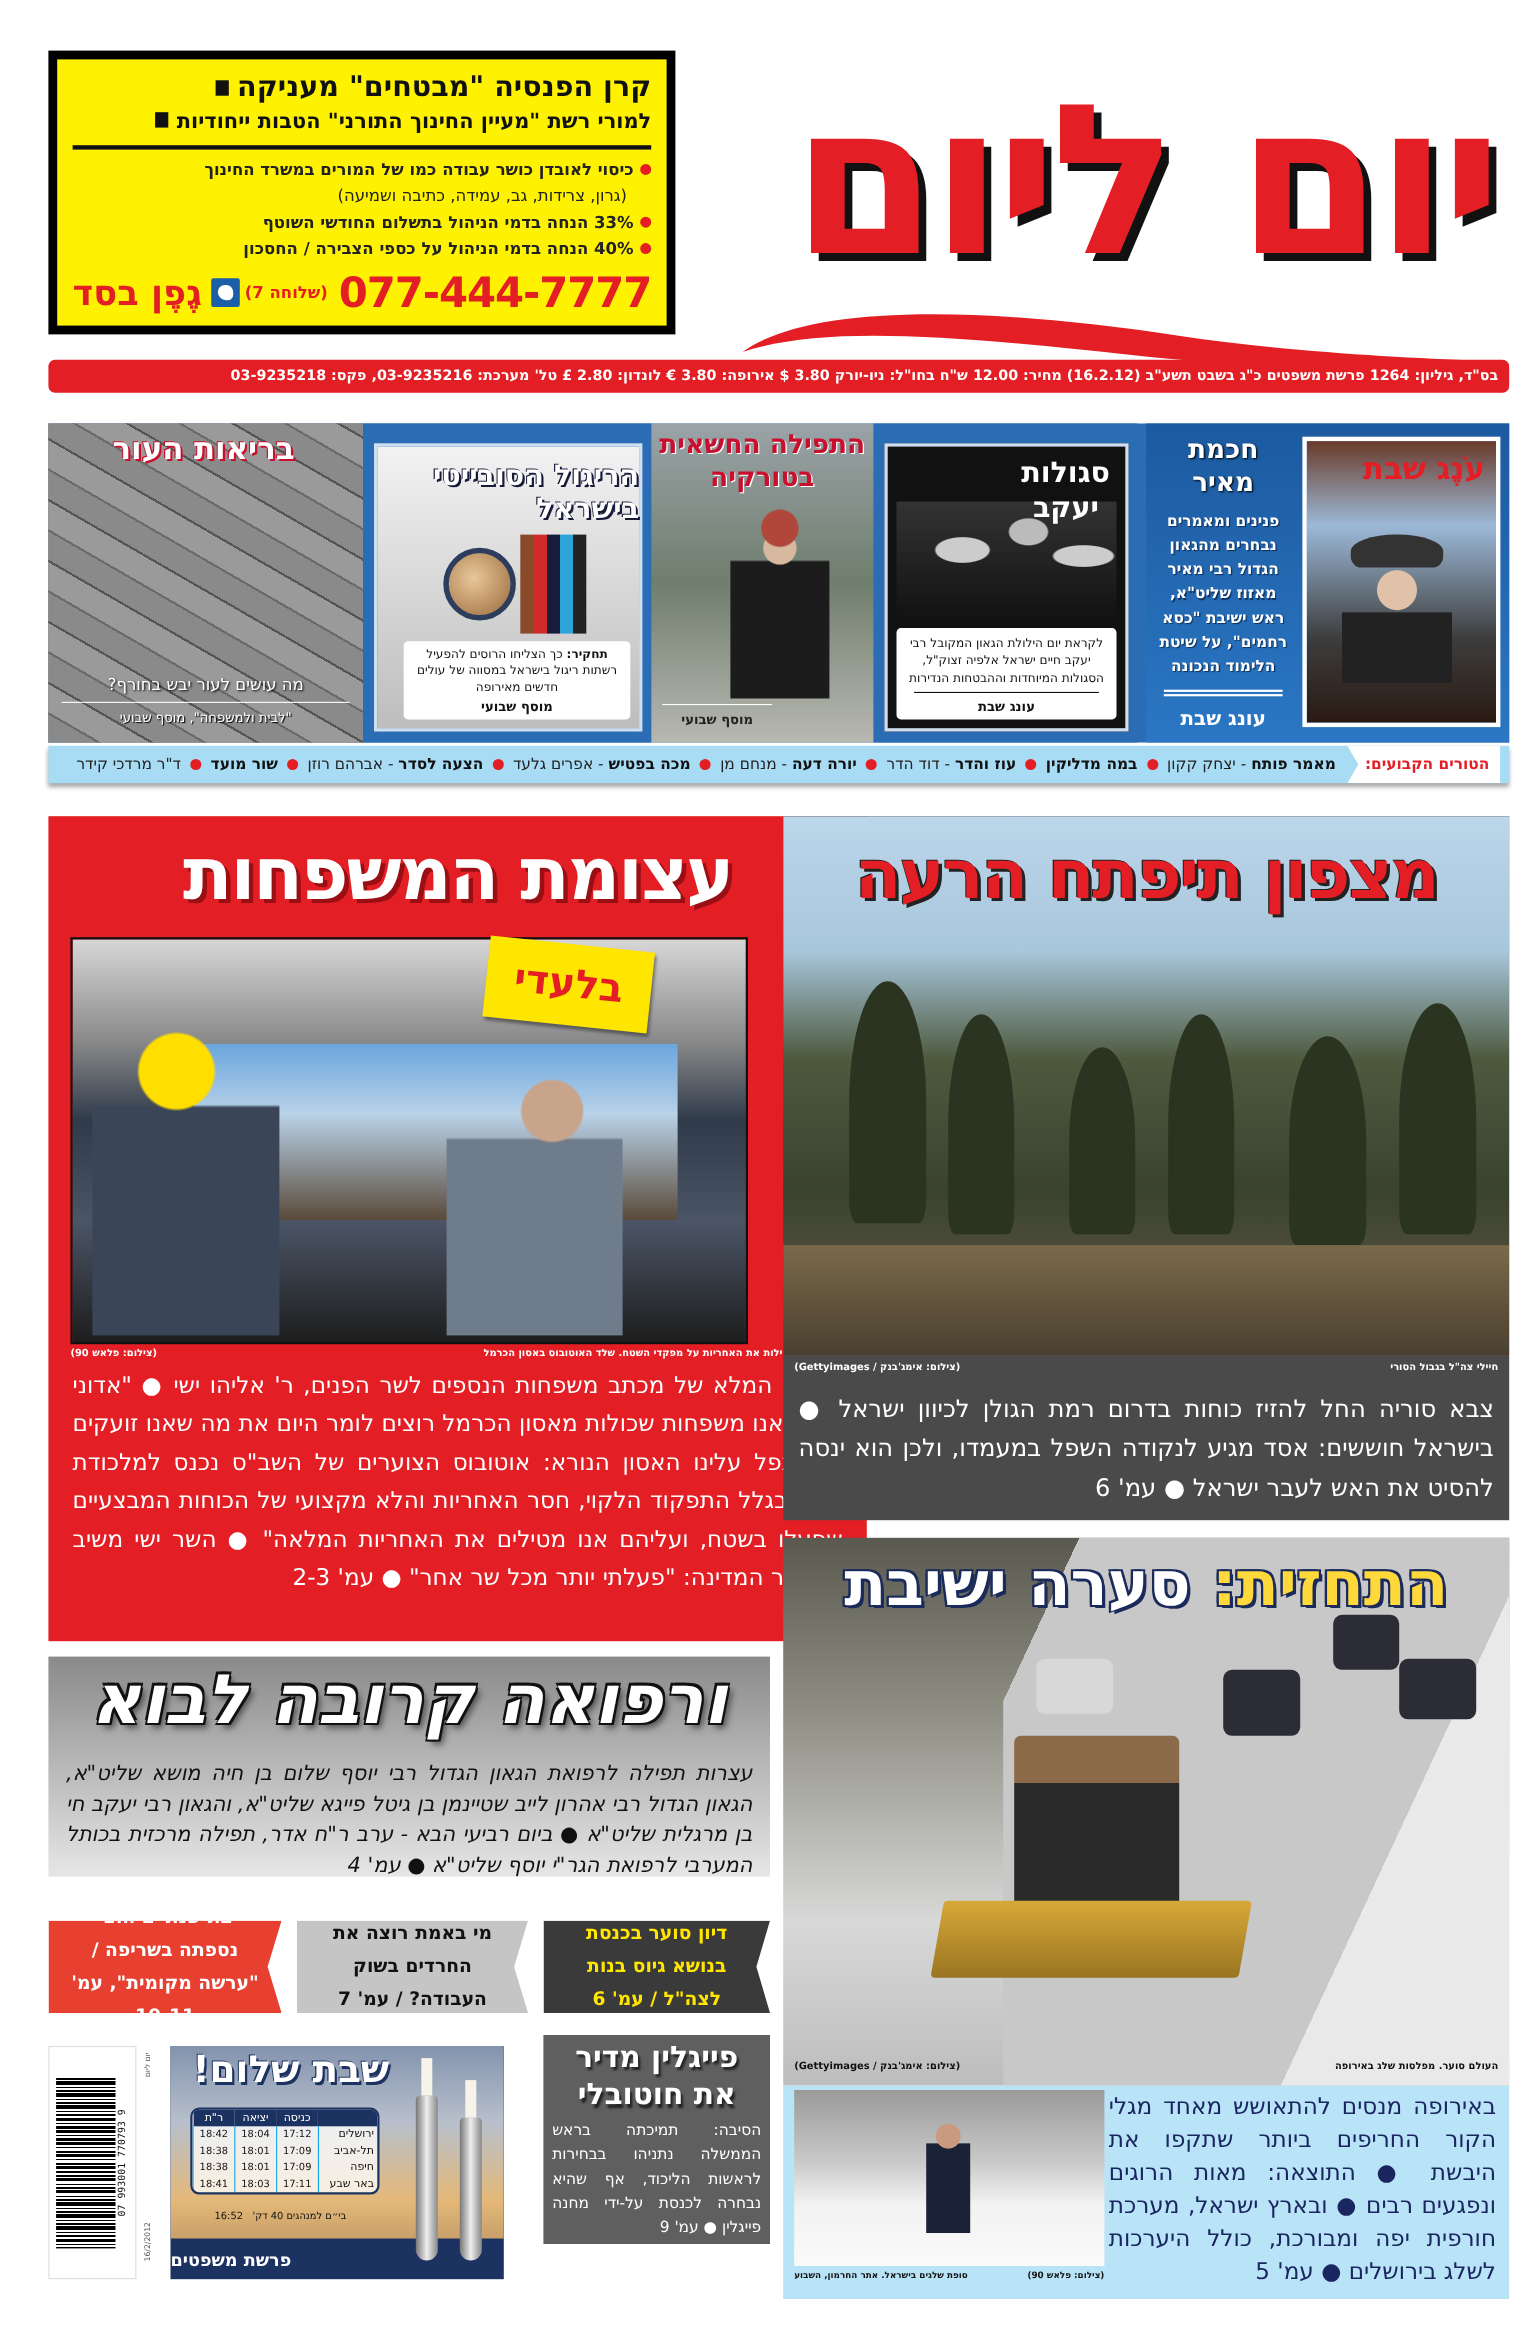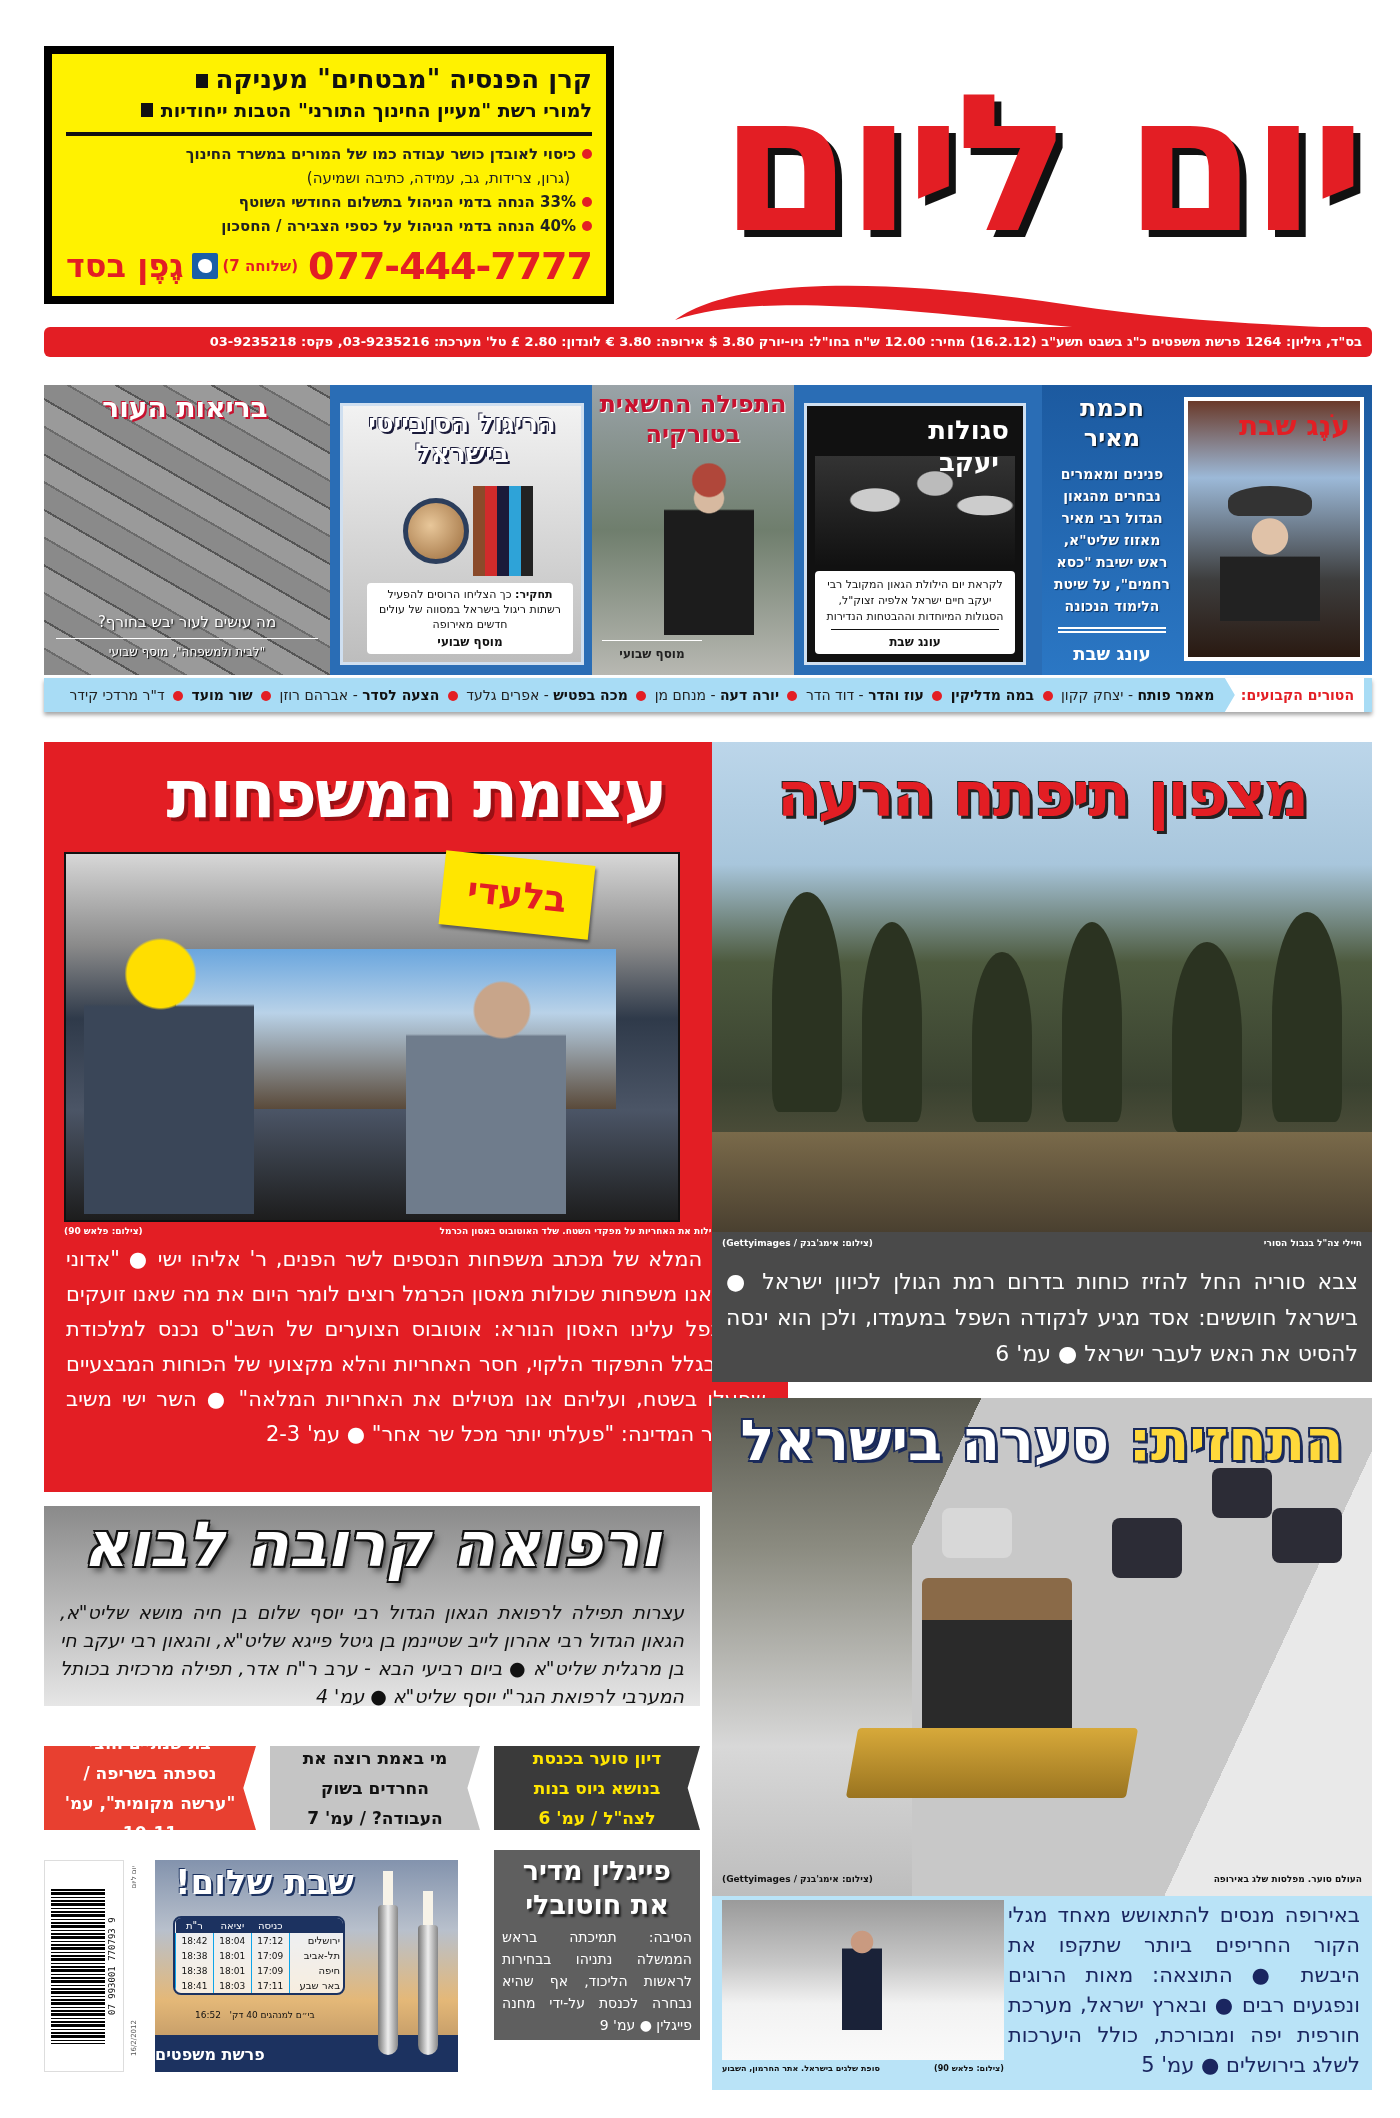--- a/index.html
+++ b/index.html
@@ -56,21 +56,21 @@
 
   .teaser.turkey { right: 578px; width: 202px; background: linear-gradient(180deg,#9aa3a8 0%,#6f7e6d 50%,#b8b8b2 100%); }
   .tk-title { position: absolute; right: 6px; top: 4px; width: 190px; text-align: center; color: #c8102e; font-size: 24px; font-weight: bold; line-height: 30px; text-shadow: 1px 1px 0 #fff; }
   .tk-person { position: absolute; right: 40px; top: 70px; width: 90px; height: 180px; background: radial-gradient(circle at 50% 14%, #b0473a 0 10%, transparent 11%), radial-gradient(circle at 50% 24%, #d7b9a0 0 10%, transparent 11%), linear-gradient(180deg, transparent 30%, #1c1c1c 31%); }
   .tk-body { position: absolute; left: 6px; top: 110px; width: 110px; font-size: 12px; line-height: 19px; color: #fff; text-align: right; font-weight: bold; text-shadow: 1px 1px 2px #000; }
   .tk-rule { position: absolute; left: 10px; width: 100px; top: 255px; border-top: 1px solid #fff; }
   .tk-footer { position: absolute; left: 10px; width: 100px; top: 262px; font-size: 12px; font-weight: bold; color: #222; text-align: center; }
 
   .teaser.soviet { right: 780px; width: 262px; background: #2a6db5; }
   .sv-card { position: absolute; right: 8px; top: 18px; width: 244px; height: 262px; background: linear-gradient(180deg,#f2f2f2,#bdbdbd); border: 3px solid #cfdff0; }
-  .sv-title { position: absolute; right: 0; left: 0; top: 2px; text-align: center; color: #fff; font-size: 26px; font-weight: bold; line-height: 30px; text-shadow: 2px 2px 0 #1a1a3a, -1px -1px 0 #1a1a3a; }
+  .sv-title { position: absolute; right: 0; left: 0; top: 12px; text-align: right; color: #fff; font-size: 26px; font-weight: bold; line-height: 30px; text-shadow: 2px 2px 0 #1a1a3a, -1px -1px 0 #1a1a3a; }
   .sv-globe { position: absolute; left: 60px; top: 92px; width: 66px; height: 66px; border-radius: 50%; background: radial-gradient(circle at 40% 40%,#e8c79a,#9a6a3a); border: 5px solid #2c3e5c; }
   .sv-books { position: absolute; left: 130px; top: 80px; width: 60px; height: 90px; background: linear-gradient(90deg,#8a4a2a 0 20%,#d02b2b 20% 40%,#1a1a3a 40% 60%,#2ea3d8 60% 80%,#222 80%); }
   .sv-box { position: absolute; left: 24px; right: 8px; bottom: 8px; background: #fff; padding: 4px 6px; font-size: 11px; line-height: 15px; text-align: center; color: #111; border-radius: 4px; }
   .sv-box .f { font-weight: bold; font-size: 12px; margin-top: 3px; }
 
   .teaser.skin { right: 1042px; width: 286px; background: repeating-linear-gradient(30deg,#8a8a8a 0 22px,#6b6b6b 22px 24px,#9a9a9a 24px 46px,#555 46px 48px), #888; }
   .sk-title { position: absolute; right: 10px; top: 6px; width: 270px; text-align: center; color: #fff; font-size: 28px; font-weight: bold; text-shadow: 2px 2px 0 #c8102e, -1px -1px 0 #c8102e; }
   .sk-q { position: absolute; right: 8px; left: 8px; top: 228px; text-align: center; color: #fff; font-size: 15px; font-weight: normal; text-shadow: 1px 1px 2px #000; }
   .sk-rule { position: absolute; right: 12px; left: 12px; top: 253px; border-top: 1px solid #fff; }
   .sk-footer { position: absolute; right: 8px; left: 8px; top: 260px; text-align: center; color: #fff; font-size: 12px; text-shadow: 1px 1px 1px #000; }
@@ -312,21 +312,21 @@
 
 <div class="abs snow">
   <div class="snow-road"></div>
   <div class="car" style="left:400px;top:120px;width:70px;height:60px;"></div>
   <div class="car" style="left:500px;top:70px;width:60px;height:50px;"></div>
   <div class="car" style="left:560px;top:110px;width:70px;height:55px;"></div>
   <div class="car" style="left:230px;top:110px;width:70px;height:50px;background:#d8d8d8;"></div>
   <div class="snow-truck"></div>
   <div class="snow-plow"></div>
   <div class="snow-head">
-    <span class="y">התחזית:</span> <span class="w">סערה בישראל</span>
+    <span class="y">התחזית:</span> <span class="w">סערה ישיבת</span>
   </div>
   <div class="snow-caption">
     <span>העולם סוער. מפלסות שלג באירופה</span>
     <span>(צילום: אימג'בנק / Gettyimages)</span>
   </div>
 </div>
 
 <div class="abs europe">
   <div class="eu-body">באירופה מנסים להתאושש מאחד מגלי הקור החריפים ביותר שתקפו את היבשת ● התוצאה: מאות הרוגים ונפגעים רבים ● ובארץ ישראל, מערכת חורפית יפה ומבורכת, כולל היערכות לשלג בירושלים ● עמ' 5</div>
   <div class="eu-photo">

